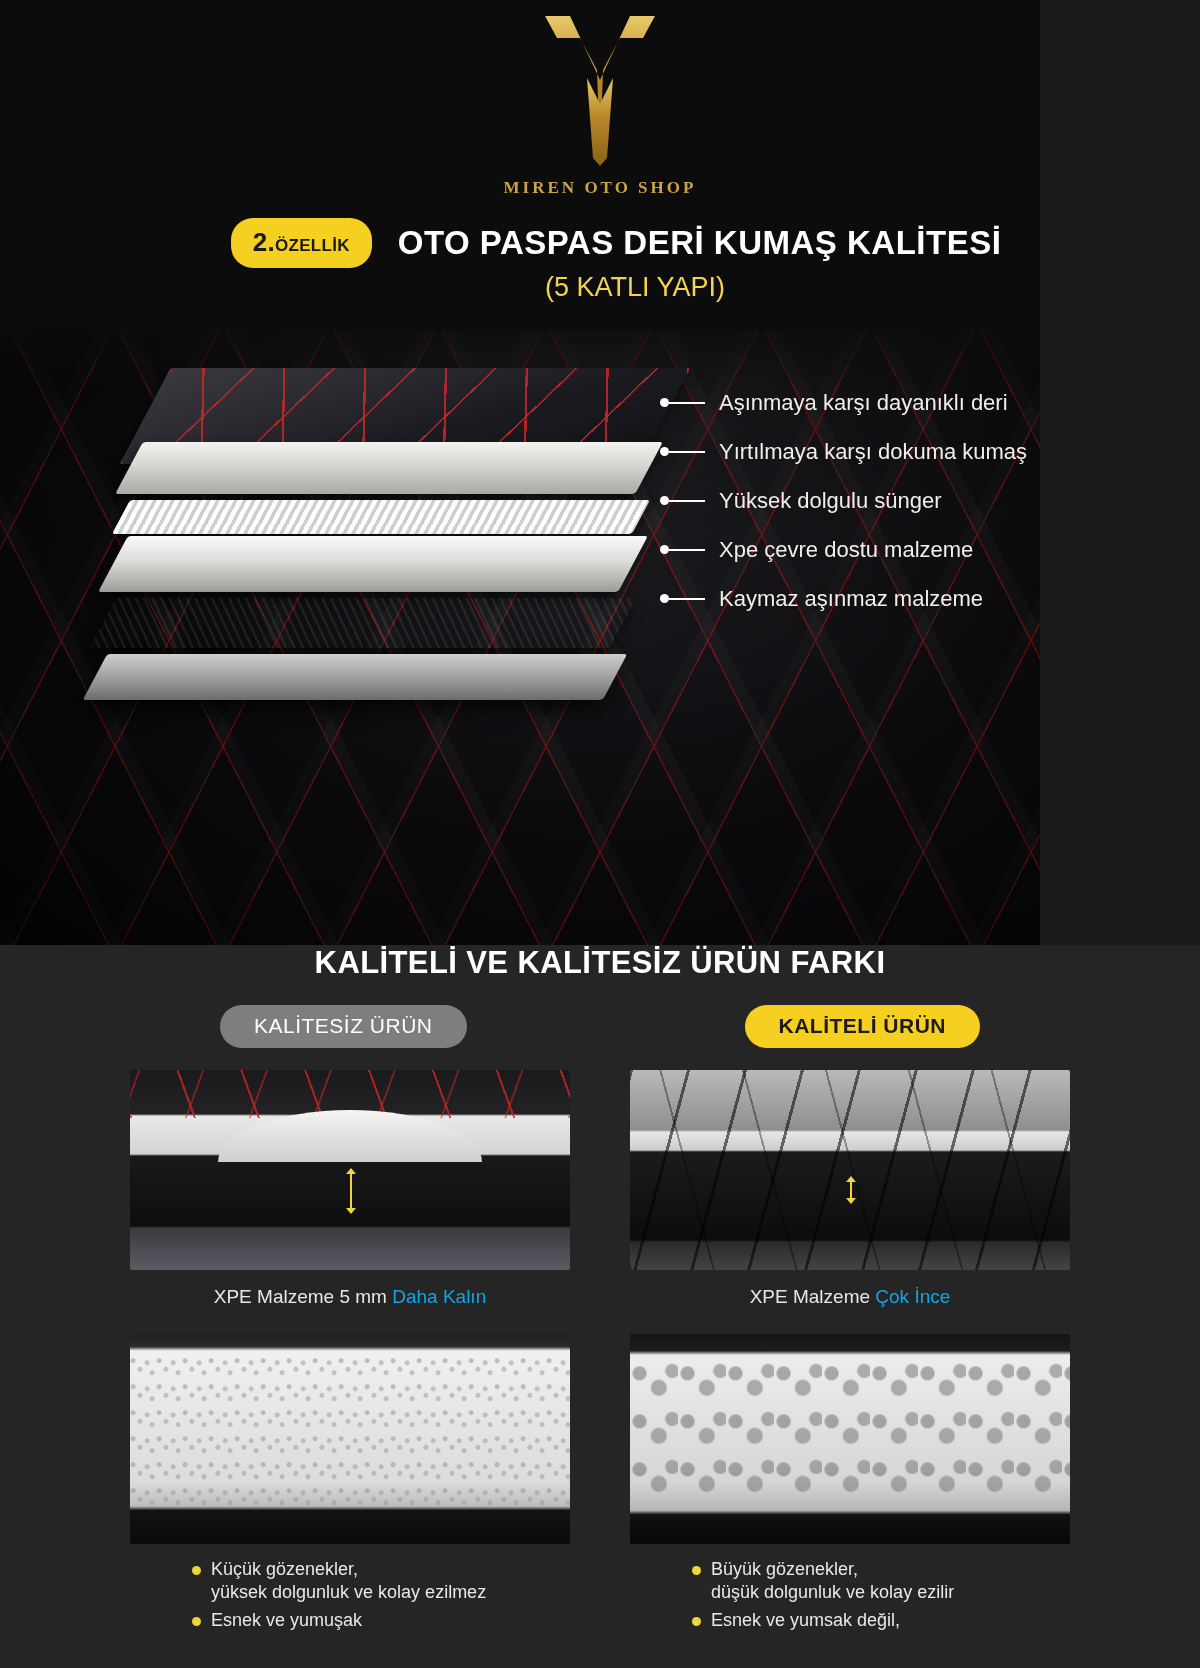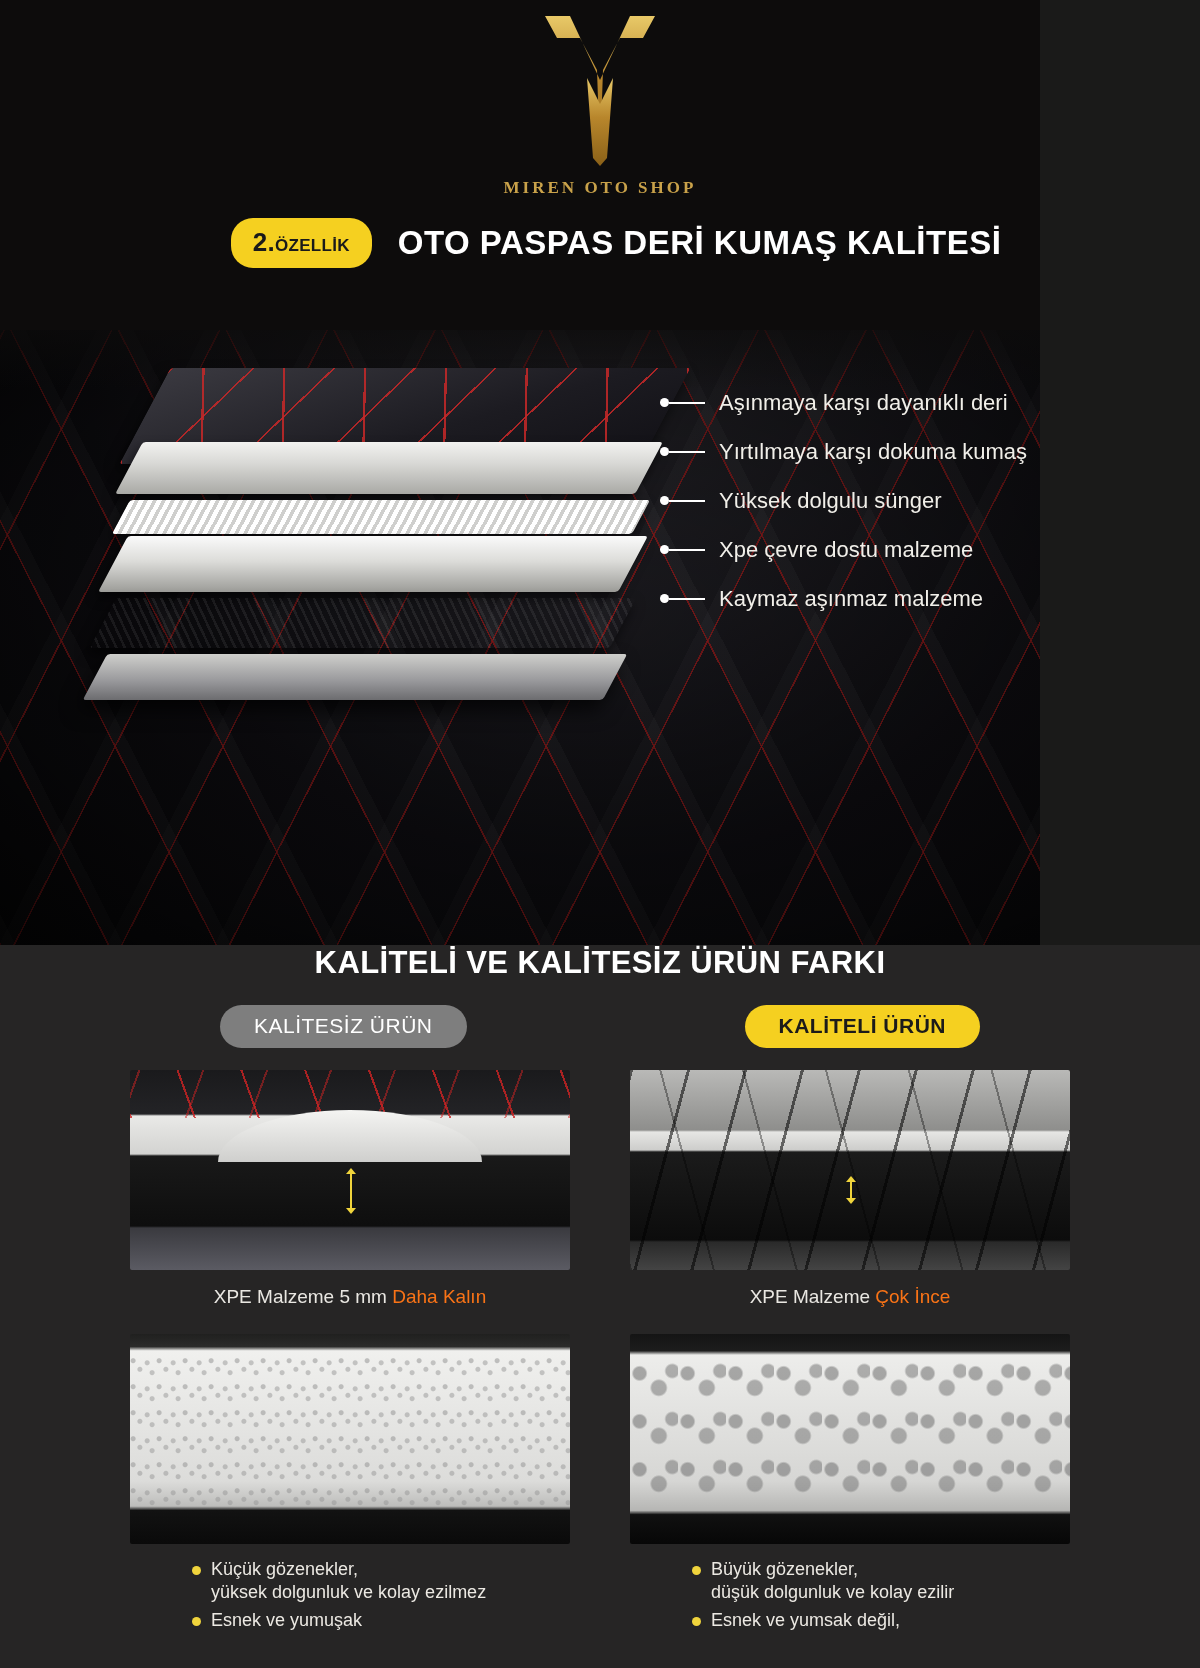--- a/index.html
+++ b/index.html
@@ -257,21 +257,21 @@
   .arrow-mark:before { top:-6px; border-bottom:6px solid #f0d43c; }
   .arrow-mark:after { bottom:-6px; border-top:6px solid #f0d43c; }
   .arrow-short { height: 16px; top: 56%; }
 
   .caption {
     text-align: center;
     color: #e9e7e2;
     font-size: 19px;
     margin: 16px 0 26px 0;
   }
-  .caption .hl { color: #f97316; }
+  .caption .hl { color: #0ea5e9; }
 
   .bullets { margin-top: 14px; padding-left: 62px; }
   .bullet { display: flex; align-items: flex-start; gap: 10px; margin-bottom: 6px; }
   .bullet .bdot {
     width: 9px; height: 9px; border-radius: 50%; background: #f0d43c;
     margin-top: 8px; flex: 0 0 auto;
   }
   .bullet .btext { color: #ece9e3; font-size: 18px; line-height: 1.25; }
 </style>
 </head>
@@ -299,20 +299,21 @@
       </span>
       <div class="logo-text">MIREN OTO SHOP</div>
     </div>
 
     <div class="headline-row">
       <div class="badge-ozellik">
         <span class="num">2.</span><span class="sm">ÖZELLİK</span>
       </div>
       <div class="headline-main">OTO PASPAS DERİ KUMAŞ  KALİTESİ</div>
     </div>
+    <div class="headline-sub">(5 KATLI YAPI)</div>
 
     <div class="stack">
       <div class="layer layer-leather"></div>
       <div class="layer layer-sponge1"></div>
       <div class="layer layer-mesh"></div>
       <div class="layer layer-sponge2"></div>
       <div class="layer layer-xpe"></div>
       <div class="layer layer-base"></div>
     </div>
 

